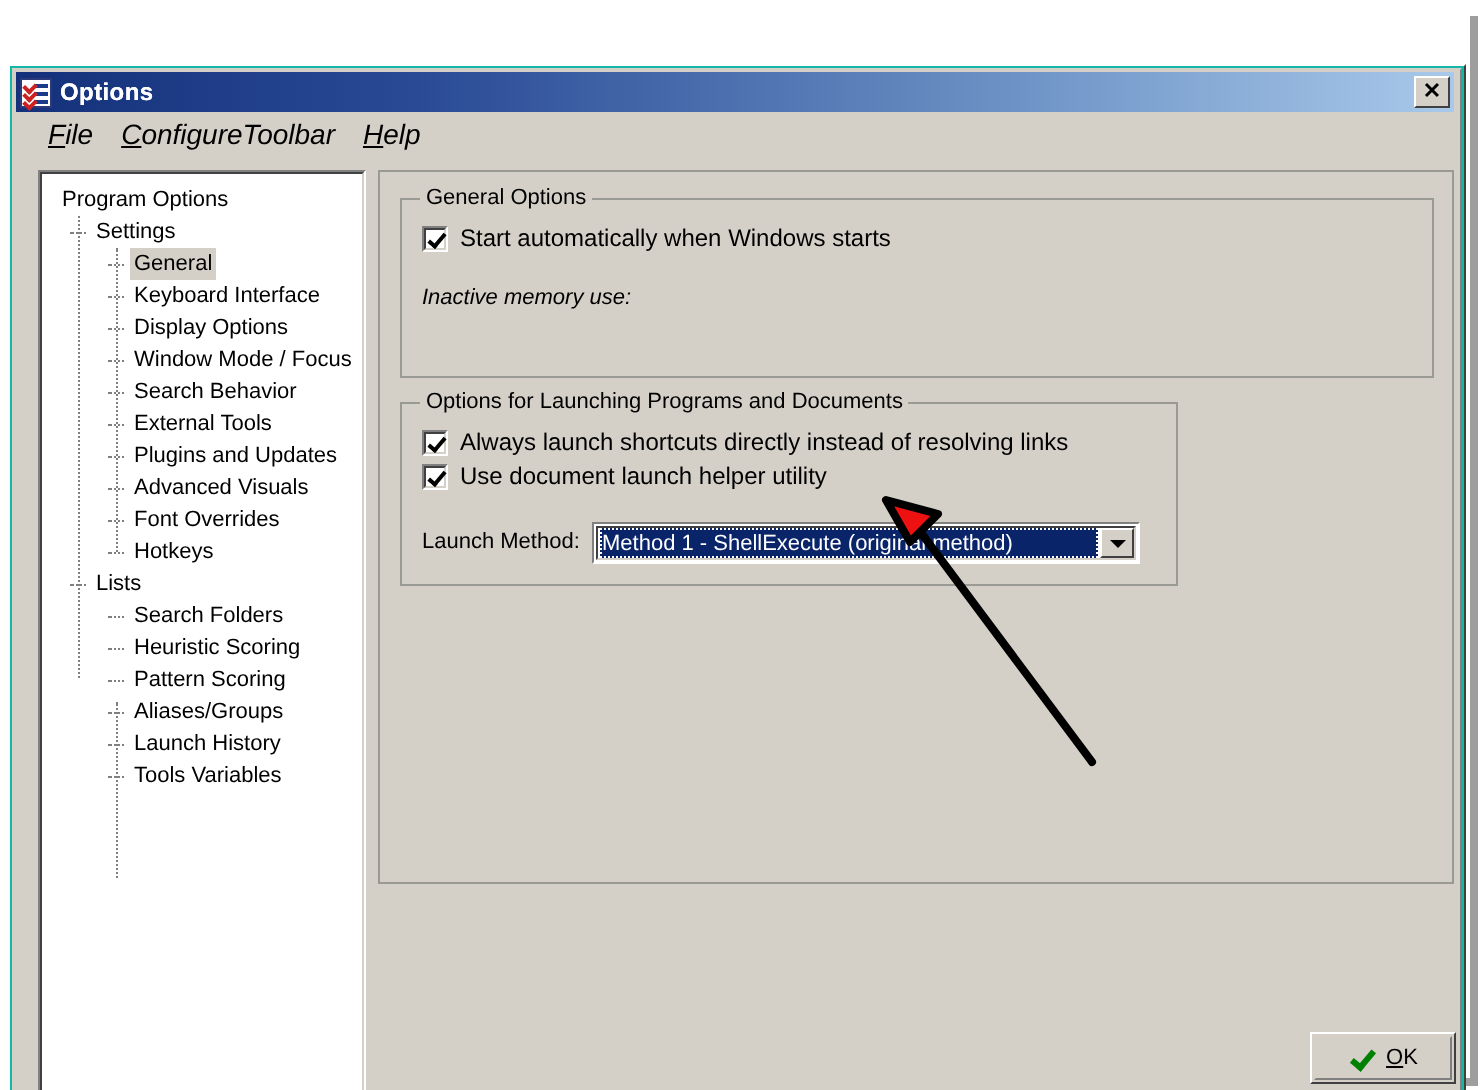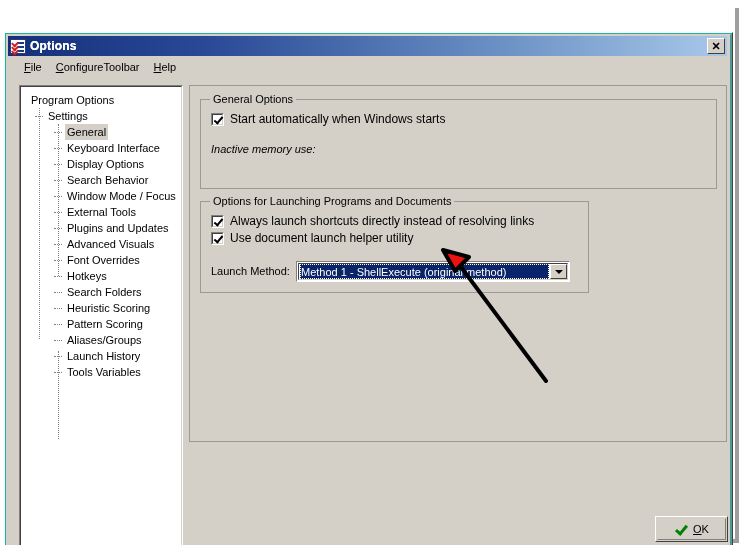--- a/index.html
+++ b/index.html
@@ -110,24 +110,25 @@
     left: 3px; top: 25px;
     width: 719px; height: 17px;
     background: #d4d0c8;
     display: flex;
     align-items: center;
     padding-left: 9px;
     box-sizing: border-box;
   }
   .menu-item {
     color: #000;
-    font-size: 11px;
+    font-size: 14px;
     padding: 1px 7px 1px 7px;
     cursor: default;
     white-space: nowrap;
+    font-style: italic;
   }
   .menu-item u { text-decoration: underline; }
 
   
   #treepanel {
     position: absolute;
     left: 14px; top: 52px;
     width: 164px; height: 533px;
     background: #ffffff;
     border-top: 1px solid #808080;
@@ -432,27 +433,28 @@
     <div id="treepanel-inner">
       <div id="vline-settings"></div>
       <div id="vline-children"></div>
       <div id="vline-lists"></div>
 
       <div class="tree-row lvl0"><span class="tree-label">Program Options</span></div>
       <div class="tree-row lvl1"><span class="tree-label">Settings</span></div>
       <div class="tree-row lvl2 selected"><span class="tree-label">General</span></div>
       <div class="tree-row lvl2"><span class="tree-label">Keyboard Interface</span></div>
       <div class="tree-row lvl2"><span class="tree-label">Display Options</span></div>
+      <div class="tree-row lvl2"><span class="tree-label">Window Mode / Focus</span></div>
       <div class="tree-row lvl2"><span class="tree-label">Search Behavior</span></div>
-      <div class="tree-row lvl2"><span class="tree-label">Window Mode / Focus</span></div>
       <div class="tree-row lvl2"><span class="tree-label">External Tools</span></div>
       <div class="tree-row lvl2"><span class="tree-label">Plugins and Updates</span></div>
       <div class="tree-row lvl2"><span class="tree-label">Advanced Visuals</span></div>
       <div class="tree-row lvl2"><span class="tree-label">Font Overrides</span></div>
       <div class="tree-row lvl2"><span class="tree-label">Hotkeys</span></div>
+      <div class="tree-row lvl1"><span class="tree-label">Lists</span></div>
       <div class="tree-row lvl2"><span class="tree-label">Search Folders</span></div>
       <div class="tree-row lvl2"><span class="tree-label">Heuristic Scoring</span></div>
       <div class="tree-row lvl2"><span class="tree-label">Pattern Scoring</span></div>
       <div class="tree-row lvl2"><span class="tree-label">Aliases/Groups</span></div>
       <div class="tree-row lvl2"><span class="tree-label">Launch History</span></div>
       <div class="tree-row lvl2"><span class="tree-label">Tools Variables</span></div>
     </div>
   </div>
 
   <div id="contentpanel">

